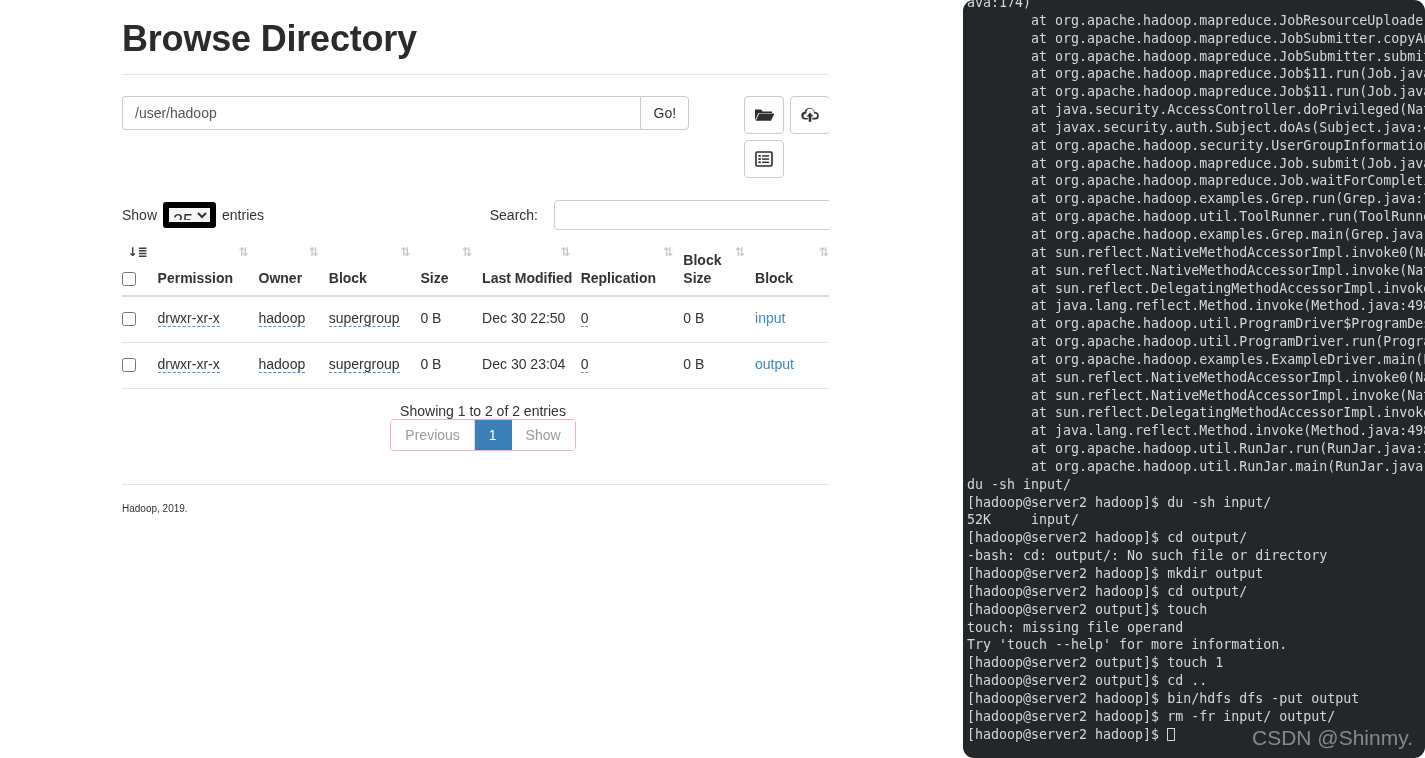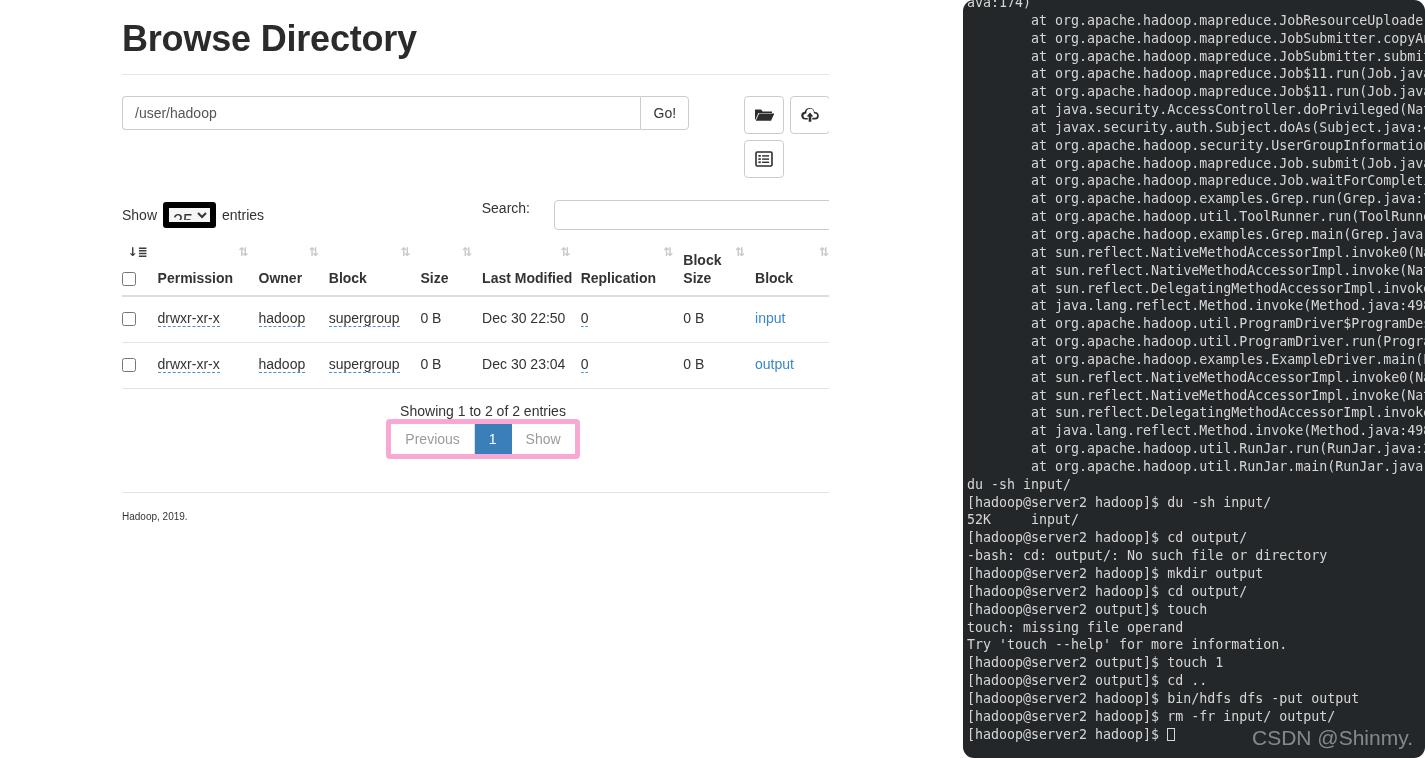--- a/index.html
+++ b/index.html
@@ -93,21 +93,21 @@
   .dt-length select {
     font-size: 18px;
     padding: 2px 0;
     height: 26px;
     border: 6px solid #000000;
     border-radius: 3px;
     background: #f6f6f6;
     color: #333;
     font-family: "Liberation Sans", sans-serif;
   }
-  .dt-filter { display: flex; gap: 24px; }
+  .dt-filter { display: flex; align-items: center; gap: 16px; }
   .dt-filter input {
     width: 290px; height: 30px;
     border: 1px solid #ccc;
     border-radius: 4px;
     padding: 4px 8px;
     font-size: 14px;
     outline: none;
     font-family: "Liberation Sans", sans-serif;
   }
 
@@ -182,21 +182,21 @@
   }
 
   
   .dt-footer {
     margin: 14px 15px 0 15px;
     display: flex; align-items: center; justify-content: space-between;
     font-size: 14px; color: #333; flex-direction: column;
   }
   .pager {
     display: flex;
-    border: 5px solid #f9a8d4;
+    border: 1px solid #f9a8d4;
     border-radius: 4px;
     overflow: hidden;
   }
   .pager .pg {
     padding: 7px 14px;
     font-size: 14px;
     color: #9b9b9b;
     background: #fff;
     border-right: 1px solid #ddd;
     cursor: pointer;

